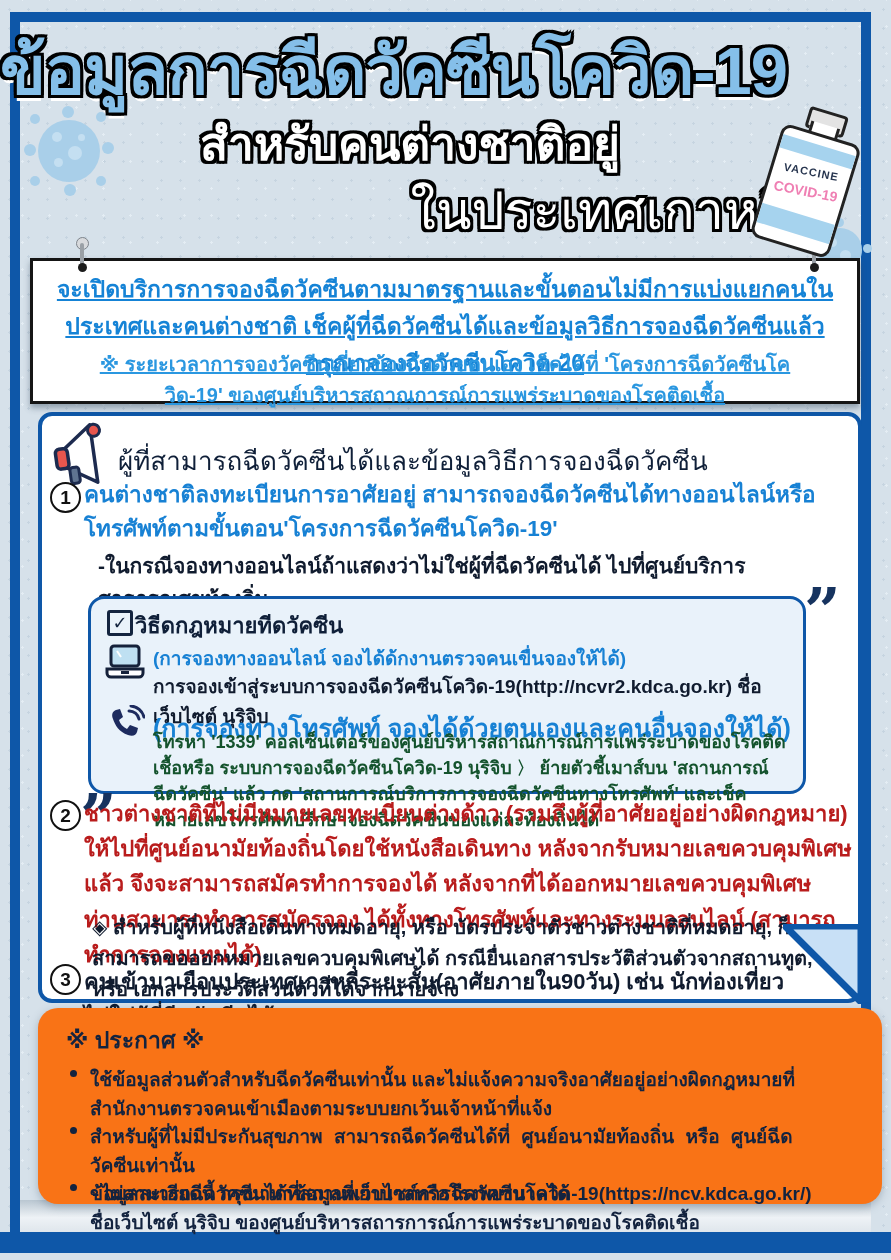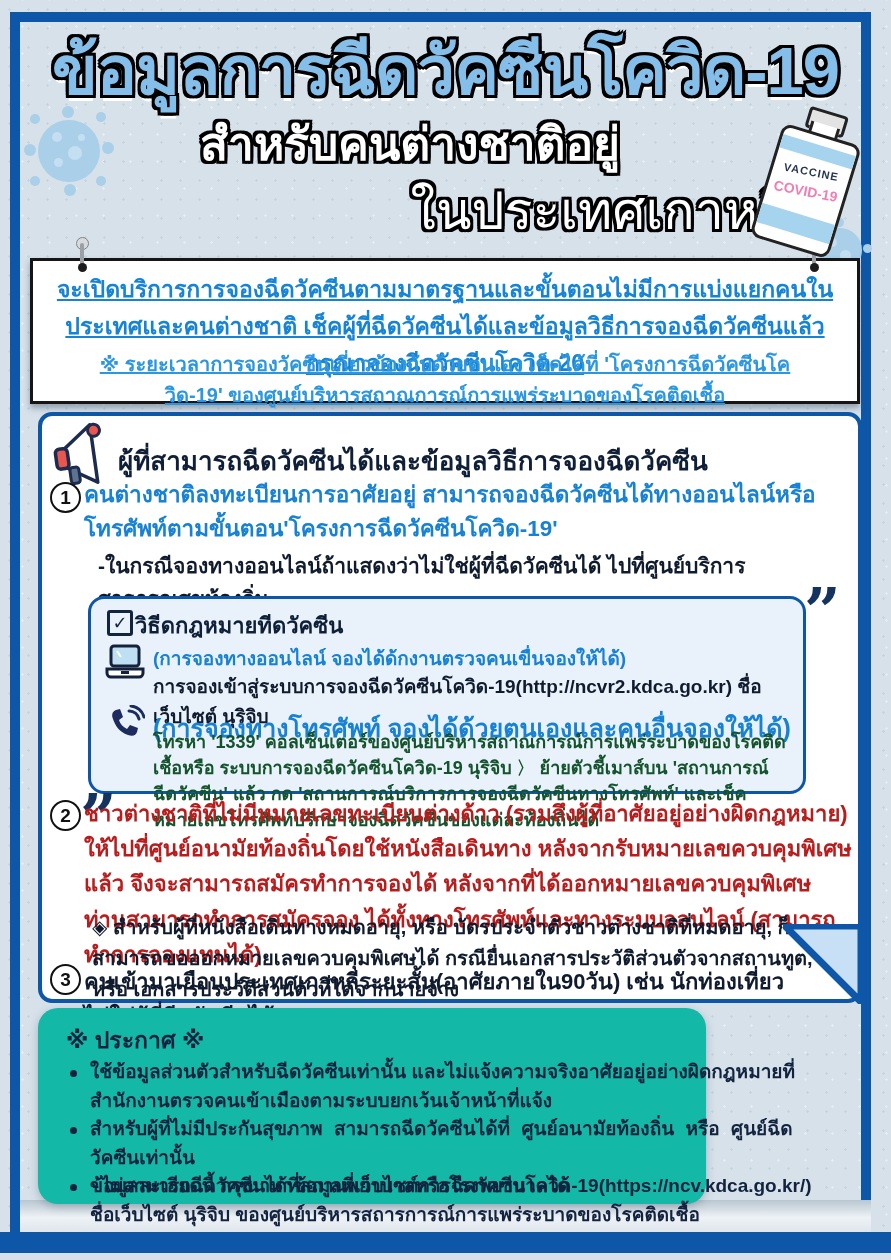--- a/index.html
+++ b/index.html
@@ -12,21 +12,21 @@
       radial-gradient(#e4edf4 1px, transparent 1.4px);
     background-size:19px 19px,27px 27px;
     background-position:0 0,9px 13px;
   }
   .abs{position:absolute;}
   
   .frame{left:10px;top:12px;width:841px;height:1210px;border:10px solid #0e57a8;border-bottom:none;z-index:1;}
   .bottom-bar{left:0;top:1232px;width:891px;height:21px;background:#0e57a8;z-index:1;}
 
   
-  .title1{left:0;top:34px;width:891px;text-align:center;font-size:67px;font-weight:bold;color:#85bfe9;
+  .title1{left:0;top:34px;width:891px;text-align:left;font-size:67px;font-weight:bold;color:#85bfe9;
     letter-spacing:-1px;line-height:1.1;z-index:4;
     text-shadow:-3px -3px 0 #000,3px -3px 0 #000,-3px 3px 0 #000,3px 3px 0 #000,0 -3px 0 #000,0 3px 0 #000,-3px 0 0 #000,3px 0 0 #000,0 6px 0 #fff;}
   .title2{left:0;top:118px;width:820px;text-align:center;font-size:46px;font-weight:bold;color:#ffffff;line-height:1.15;z-index:4;
     text-shadow:-3px -3px 0 #000,3px -3px 0 #000,-3px 3px 0 #000,3px 3px 0 #000,0 -3px 0 #000,0 3px 0 #000,-3px 0 0 #000,3px 0 0 #000;}
   .title3{left:0;top:182px;width:790px;text-align:right;font-size:52px;font-weight:normal;color:#ffffff;line-height:1.15;z-index:4;
     text-shadow:-3px -3px 0 #000,3px -3px 0 #000,-3px 3px 0 #000,3px 3px 0 #000,0 -3px 0 #000,0 3px 0 #000,-3px 0 0 #000,3px 0 0 #000;}
 
   
   .virus{border-radius:50%;background:#a9cfe9;z-index:2;}
   .virus .spike{position:absolute;background:#a9cfe9;border-radius:50%;}
@@ -44,44 +44,44 @@
   .announce{left:30px;top:258px;width:824px;height:140px;background:#fff;border:3px solid #151515;box-shadow:0 4px 6px rgba(60,80,100,.45);z-index:4;}
   .announce .main-t{position:absolute;left:8px;top:10px;width:808px;text-align:center;font-size:23px;font-weight:bold;color:#1583d6;line-height:1.6;text-decoration:underline;}
   .announce .note-t{position:absolute;left:60px;top:88px;width:704px;text-align:center;font-size:20px;font-weight:bold;color:#2a97e0;line-height:1.55;text-decoration:underline;}
   .pin{position:absolute;width:18px;height:34px;z-index:6;}
   .pin .stem{position:absolute;left:7px;top:2px;width:4px;height:22px;background:#9aa0a6;border-radius:2px;}
   .pin .head{position:absolute;left:3px;top:-4px;width:11px;height:11px;background:#d8dadd;border:1px solid #7d838a;border-radius:50%;}
   .pin .dot{position:absolute;left:5px;top:22px;width:9px;height:9px;background:#1b1b1b;border-radius:50%;}
 
   
   .mainbox{left:38px;top:412px;width:816px;height:583px;background:#fff;border:4px solid #0e57a8;border-radius:14px;z-index:3;}
-  .m-head{position:absolute;left:76px;top:24px;font-size:26px;font-weight:bold;color:#0f1f38;}
+  .m-head{position:absolute;left:76px;top:24px;font-size:26px;font-weight:normal;color:#0f1f38;}
   .numc{position:absolute;width:27px;height:27px;border:2.5px solid #111;border-radius:50%;text-align:center;font-size:19px;font-weight:bold;color:#111;line-height:27px;}
   .item1-t{position:absolute;left:42px;top:62px;width:762px;font-size:22.5px;font-weight:bold;color:#1781d4;line-height:1.5;}
   .item1-s{position:absolute;left:56px;top:134px;width:740px;font-size:21px;font-weight:600;color:#101b2e;line-height:1.55;}
 
   .qbox{position:absolute;left:46px;top:180px;width:712px;height:192px;background:#e9f2fa;border:3px solid #0e57a8;border-radius:16px;}
   .q-head{position:absolute;left:44px;top:9px;font-size:22px;font-weight:bold;color:#0f1f38;}
   .chk{position:absolute;left:16px;top:11px;width:20px;height:20px;border:3px solid #13243f;border-radius:3px;color:#13243f;font-size:18px;font-weight:bold;line-height:20px;text-align:center;}
   .q-online-label{position:absolute;left:62px;top:44px;font-size:19px;font-weight:bold;color:#1781d4;}
   .q-online-text{position:absolute;left:62px;top:72px;width:640px;font-size:19px;font-weight:600;color:#101b2e;}
   .q-phone-label{position:absolute;left:62px;top:109px;font-size:25px;font-weight:bold;color:#1781d4;text-align:right;}
   .q-phone-text{position:absolute;left:62px;top:130px;width:636px;font-size:18px;font-weight:600;color:#14532d;line-height:1.45;}
   .quote{position:absolute;font-size:64px;font-weight:bold;color:#16335f;font-family:"DejaVu Serif","Liberation Serif",serif;line-height:0.6;}
 
   .item2-t{position:absolute;left:42px;top:380px;width:772px;font-size:22px;font-weight:600;color:#b91c1c;line-height:1.6;}
   .item2-n{position:absolute;left:50px;top:496px;width:740px;font-size:20px;font-weight:600;color:#101b2e;line-height:1.55;}
   .item3-t{position:absolute;left:42px;top:548px;width:740px;font-size:22px;font-weight:600;color:#101b2e;}
 
   .curl{position:absolute;right:-5px;bottom:-5px;z-index:7;}
 
   
-  .notice{left:38px;top:1008px;width:668px;height:196px;background:#14b8a6;border-radius:20px;box-shadow:0 3px 8px rgba(70,90,110,.35);z-index:3;}
+  .notice{left:38px;top:1008px;width:824px;height:196px;background:#f97316;border-radius:20px;box-shadow:0 3px 8px rgba(70,90,110,.35);z-index:3;padding-left:20px;}
   .n-head{position:absolute;left:28px;top:14px;font-size:23px;font-weight:bold;color:#13233f;}
-  .n-line{position:absolute;font-size:19px;font-weight:600;color:#13233f;line-height:1.5;}
+  .n-line{position:absolute;font-size:19px;font-weight:600;color:#13233f;line-height:1.5;margin-top:8px;}
   .bdot{position:absolute;width:7px;height:7px;background:#13233f;border-radius:50%;}
 
   
   .footband{left:20px;top:1200px;width:851px;height:32px;background:linear-gradient(#b9c6d1,#eef2f6 55%,#dfe6ec);z-index:2;}
   .logo{position:absolute;display:flex;align-items:center;gap:8px;}
   .logo .ktext{font-size:20px;font-weight:bold;color:#13233f;letter-spacing:2px;}
 </style>
 </head>
 <body>
 

